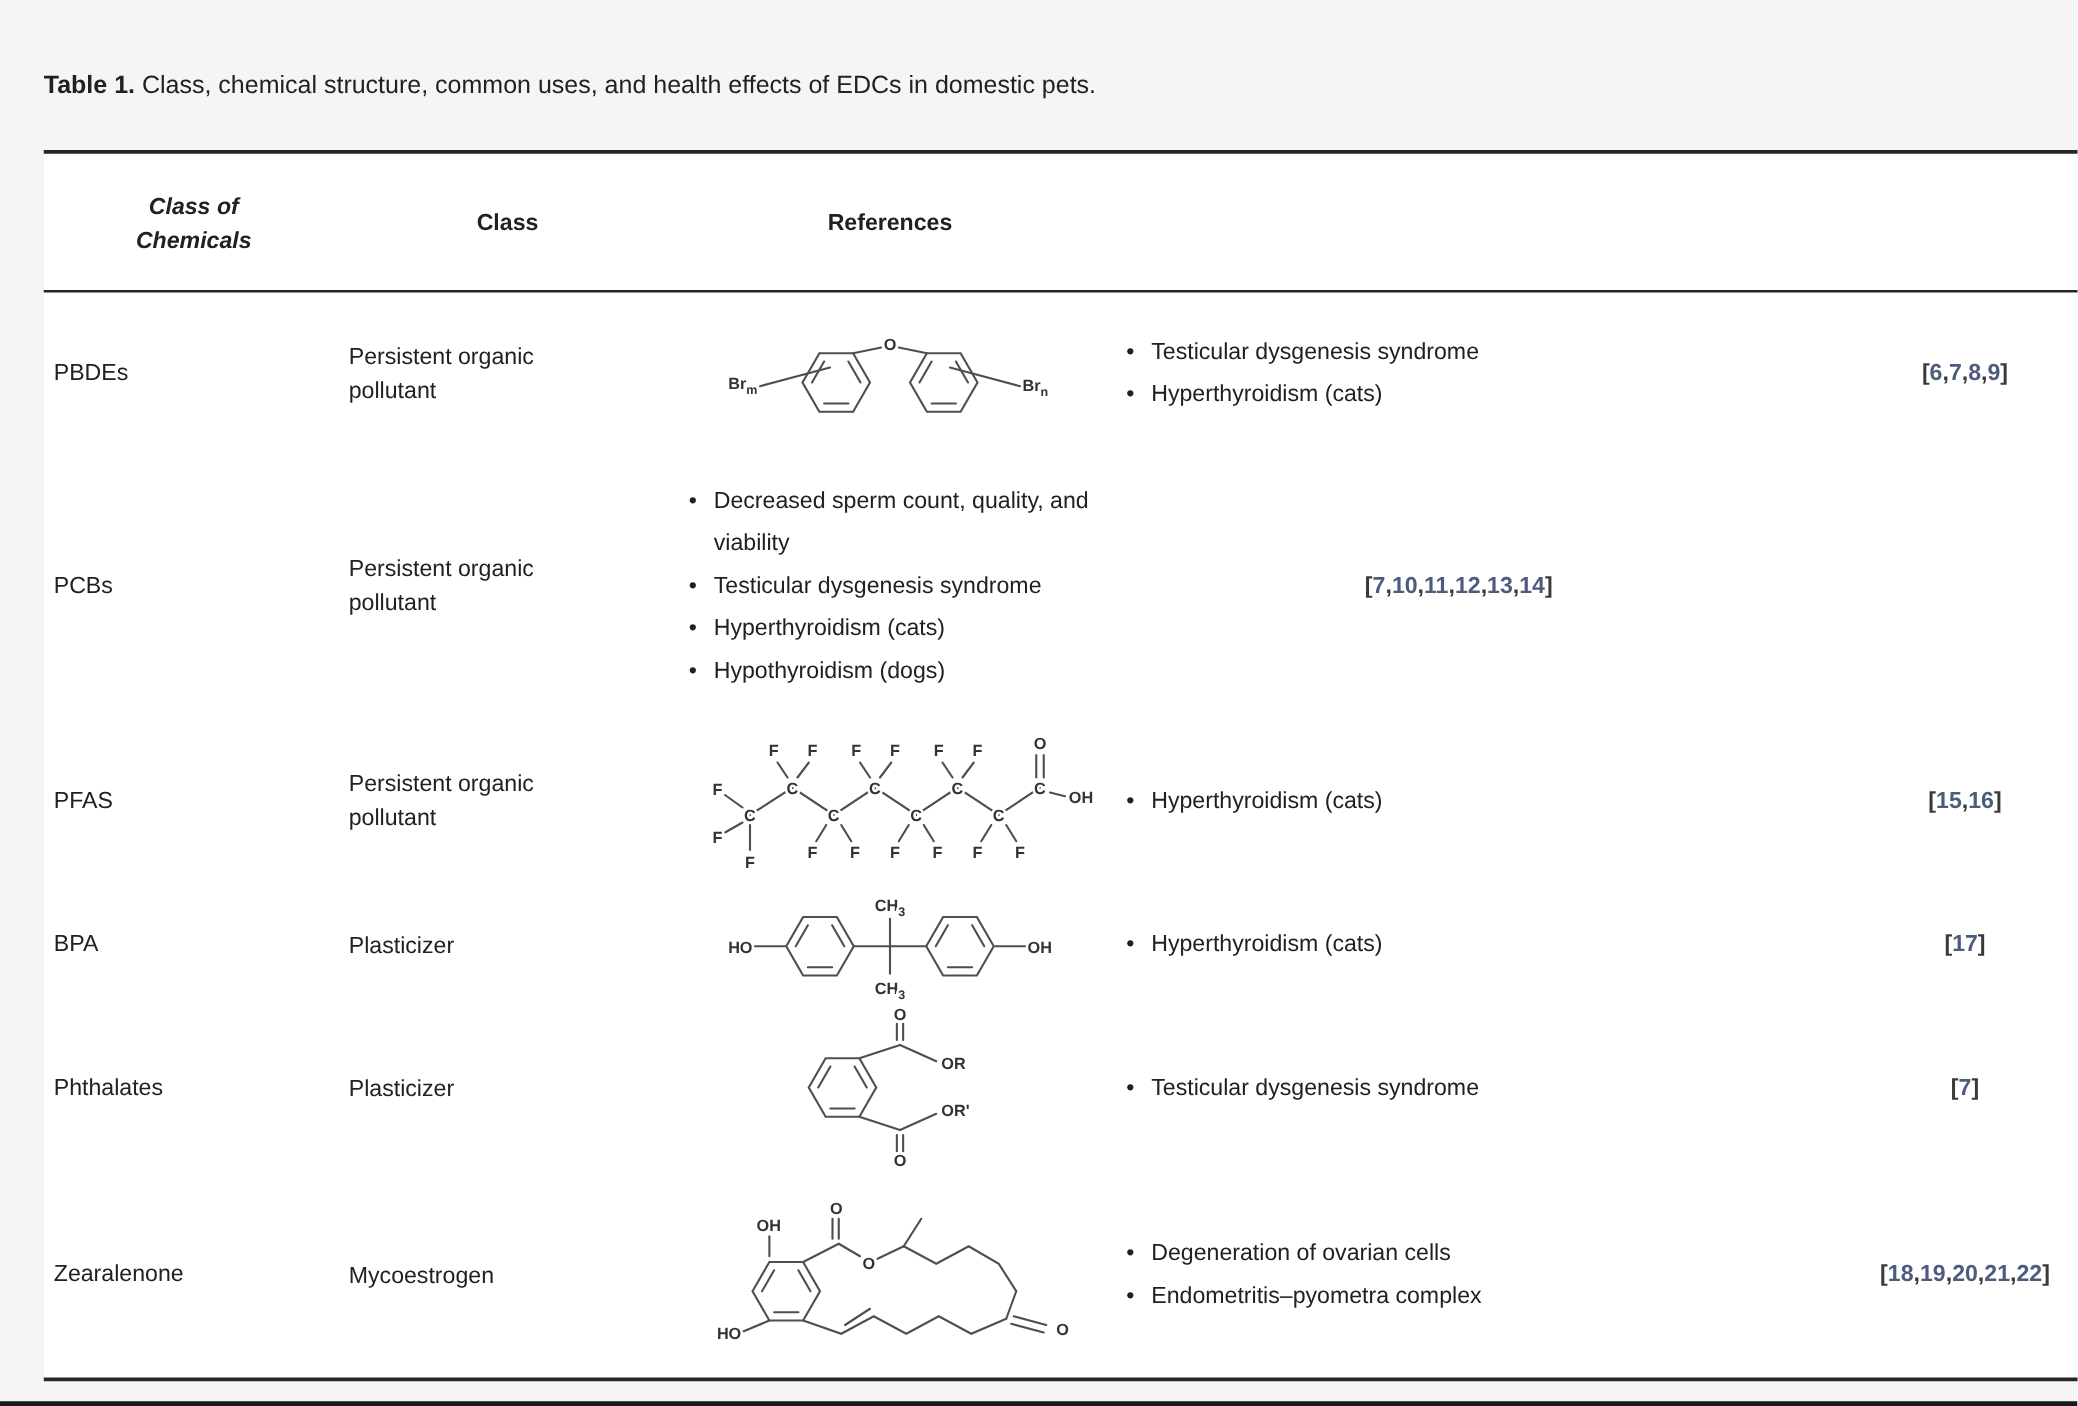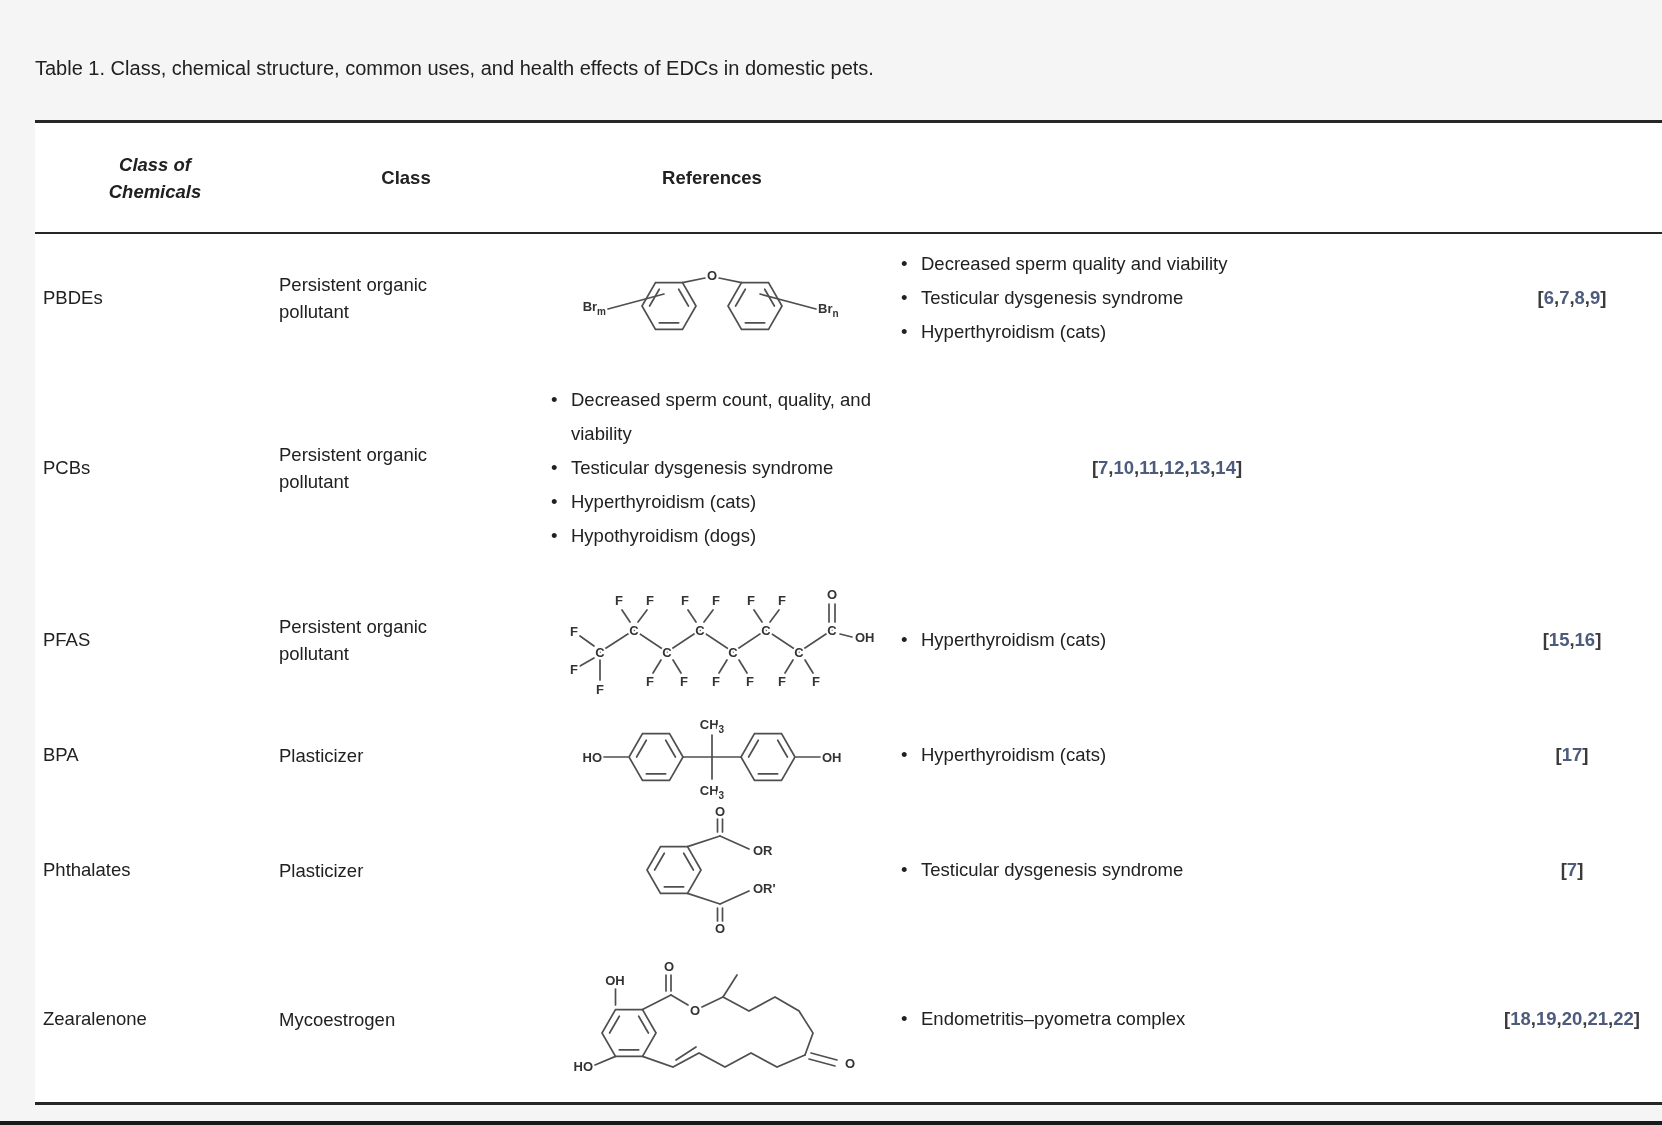--- a/index.html
+++ b/index.html
@@ -1,21 +1,21 @@
 <!DOCTYPE html>
 <html><head>
 <meta charset="utf-8">
 <style>
   * { margin:0; padding:0; box-sizing:border-box; }
   html,body { width:1662px; height:1125px; overflow:hidden;
     background:#f5f5f5; font-family:"Liberation Sans", sans-serif; color:#212121; }
   .page { position:relative; width:1662px; height:1125px; }
 
   .caption { position:absolute; left:35px; top:54px; font-size:20px; line-height:28px; }
-  .caption b { font-weight:400; }
+  .caption b { font-weight:700; }
 
   .tbl { position:absolute; left:35px; top:120px; width:1662px; background:#ffffff;
     border-top:3px solid #262626; border-bottom:3px solid #262626; }
   .grid-row { display:grid; grid-template-columns:240px 262px 350px 560px 250px; align-items:center; }
   .hdr { min-height:111px; border-bottom:2px solid #262626; font-weight:700; font-size:18.5px; }
   .hdr .cell { text-align:center; line-height:27px; }
   .hdr .hc1 span { display:inline-block; max-width:140px;font-style:italic; }
 
   .cell { padding:0 4px; font-size:18.5px; }
   .c1 { padding-left:8px; }
@@ -78,21 +78,20 @@
           <line class="bond" x1="157" y1="26" x2="179.5" y2="30.6"></line>
           <text class="atom" x="150" y="28" text-anchor="middle"><tspan>O</tspan></text>
           <line class="bond" x1="46" y1="57" x2="102" y2="42"></line>
           <text x="44" y="59" text-anchor="end"><tspan>Br</tspan><tspan class="sub" dy="4">m</tspan></text>
           <line class="bond" x1="198" y1="42" x2="254" y2="57"></line>
           <text x="256" y="61"><tspan>Br</tspan><tspan class="sub" dy="4">n</tspan></text>
         </svg>
       </div>
       <div class="cell c4">
           <ul class="effects">
-            <li>Decreased sperm quality and viability</li>
             <li>Testicular dysgenesis syndrome</li>
             <li>Hyperthyroidism (cats)</li>
           </ul>
         </div>
       <div class="cell c5"><span class="ref-brk">[</span><span class="ref-num">6</span><span class="ref-sep">,</span><span class="ref-num">7</span><span class="ref-sep">,</span><span class="ref-num">8</span><span class="ref-sep">,</span><span class="ref-num">9</span><span class="ref-brk">]</span></div>
     </div>
 
     <div class="grid-row r2">
       <div class="cell c1">PCBs</div>
       <div class="cell c2">Persistent organic pollutant</div>
@@ -241,20 +240,21 @@
           <polyline class="bond" points="176,44 202,58 228,44 252,58 266,80 258,102"></polyline>
           <line class="bond" x1="262" y1="106" x2="288" y2="113"></line>
           <line class="bond" x1="264" y1="100" x2="290" y2="107"></line>
           <text class="atom" x="298" y="115"><tspan>O</tspan></text>
           <polyline class="bond" points="258,102 230,114 204,100 178,114 152,100 126,114 95.5,103.4"></polyline>
           <line class="bond" x1="149" y1="94" x2="129" y2="107"></line>
         </svg>
       </div>
       <div class="cell c4">
           <ul class="effects">
+            <li>Degeneration of ovarian cells</li>
             <li>Endometritis–pyometra complex</li>
           </ul>
         </div>
       <div class="cell c5"><span class="ref-brk">[</span><span class="ref-num">18</span><span class="ref-sep">,</span><span class="ref-num">19</span><span class="ref-sep">,</span><span class="ref-num">20</span><span class="ref-sep">,</span><span class="ref-num">21</span><span class="ref-sep">,</span><span class="ref-num">22</span><span class="ref-brk">]</span></div>
     </div>
 
   </div>
 
   <div class="bottom-bar"></div>
 </div>

